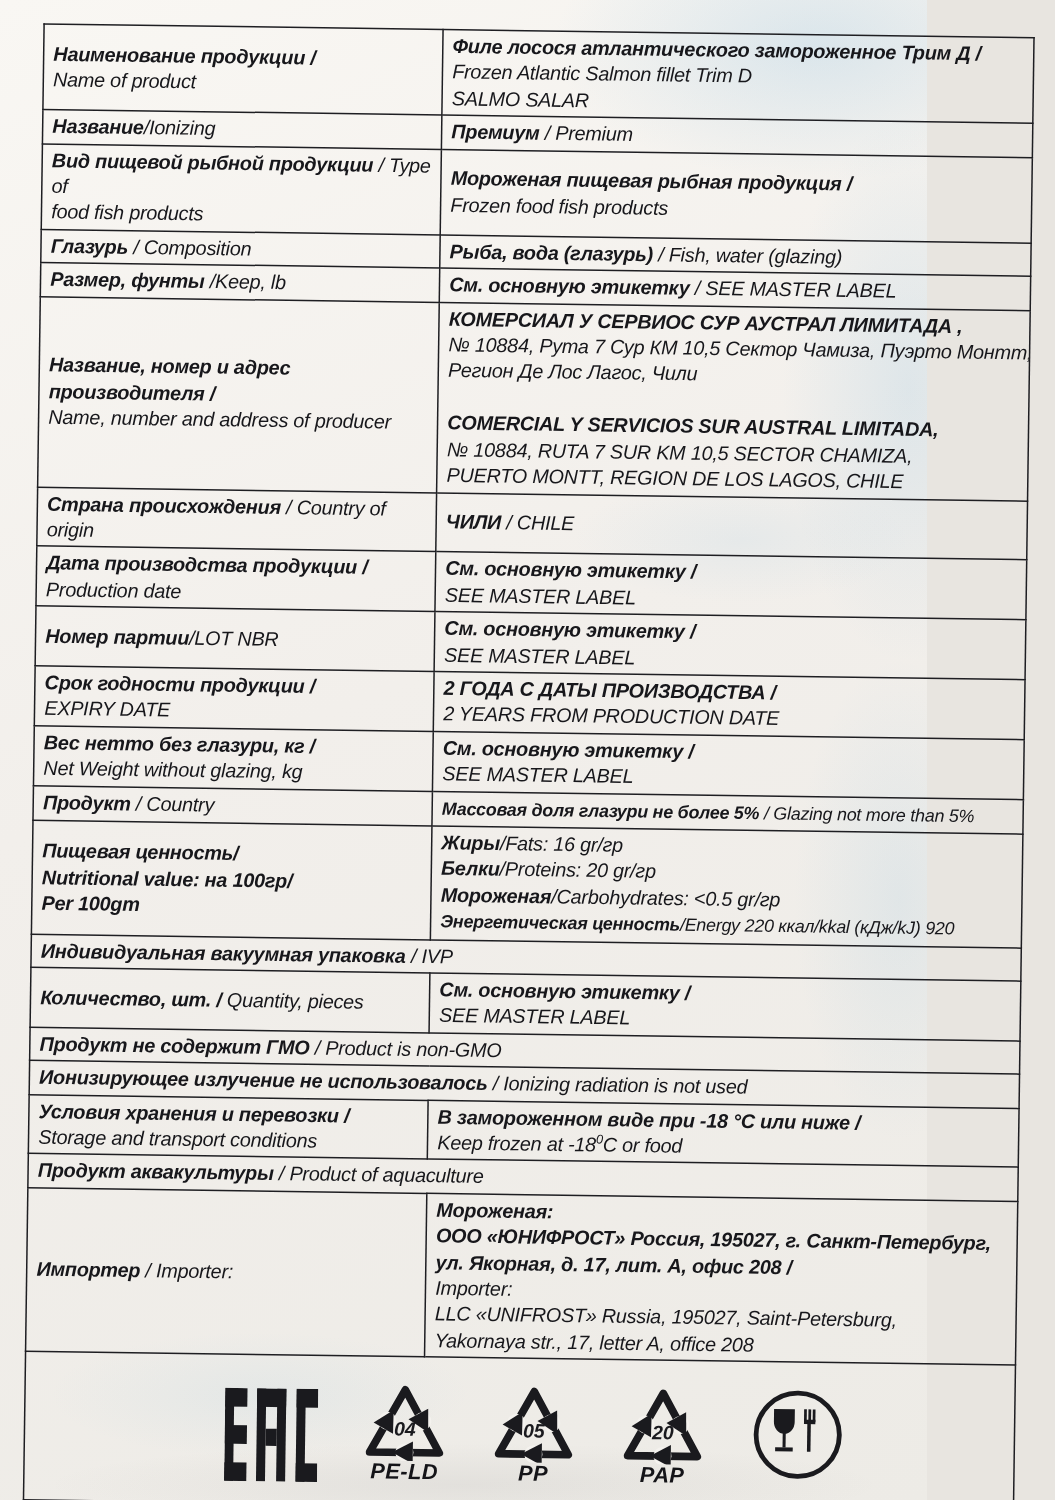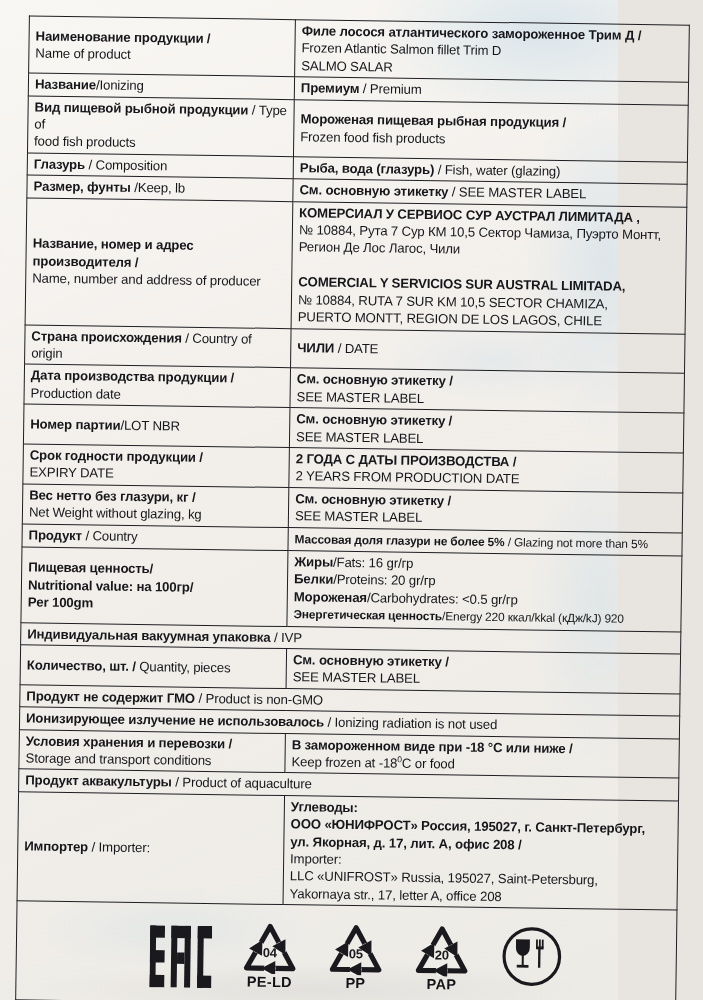--- a/index.html
+++ b/index.html
@@ -12,20 +12,21 @@
   .photo{
     position:relative;width:618px;height:1000px;
     background:
       radial-gradient(ellipse 250px 130px at 88% 3%, rgba(120,180,220,.22), transparent 70%),
       radial-gradient(ellipse 120px 260px at 98% 26%, rgba(120,180,220,.17), transparent 70%),
       radial-gradient(ellipse 100px 230px at 97% 60%, rgba(120,180,220,.13), transparent 70%),
       radial-gradient(ellipse 160px 60px at 80% 36%, rgba(120,180,220,.10), transparent 70%),
       radial-gradient(ellipse 200px 60px at 28% 93%, rgba(130,185,215,.10), transparent 70%),
       radial-gradient(ellipse 400px 40px at 50% 99%, rgba(90,90,95,.08), transparent 70%),
       linear-gradient(158deg,#f9f7f3 0%,#f2efeb 45%,#edebe6 100%);
+    font-style: italic;
   }
   .sheet{position:absolute;left:22px;top:20px;transform:rotate(0.8deg);transform-origin:50% 50%;}
   table.tbl{border-collapse:collapse;width:660px;table-layout:fixed;background:transparent;}
   .tbl td{
     border:1.6px solid #1e1e22;vertical-align:middle;
     padding:2px 6px;font-size:13.2px;line-height:17.4px;letter-spacing:-0.15px;
     overflow:hidden;
   }
   td.cl .ln{white-space:normal;}
   td.cr .ln{white-space:nowrap;}
@@ -114,21 +115,21 @@
               <div class="ln"><span class="bd">COMERCIAL Y SERVICIOS SUR AUSTRAL LIMITADA,</span></div>
               <div class="ln"><span>№ 10884, RUTA 7 SUR KM 10,5 SECTOR CHAMIZA,</span></div>
               <div class="ln"><span>PUERTO MONTT, REGION DE LOS LAGOS, CHILE</span></div>
             </td>
           </tr>
           <tr>
             <td class="cl">
               <div class="ln"><span class="bd">Страна происхождения</span><span> / Country of origin</span></div>
             </td>
             <td class="cr">
-              <div class="ln"><span class="bd">ЧИЛИ</span><span> / DATE</span></div>
+              <div class="ln"><span class="bd">ЧИЛИ</span><span> / CHILE</span></div>
             </td>
           </tr>
           <tr>
             <td class="cl">
               <div class="ln"><span class="bd">Дата производства продукции /</span></div>
               <div class="ln"><span>Production date</span></div>
             </td>
             <td class="cr">
               <div class="ln"><span class="bd">См. основную этикетку /</span></div>
               <div class="ln"><span>SEE MASTER LABEL</span></div>
@@ -221,21 +222,21 @@
           <tr>
             <td class="cf" colspan="2">
               <div class="ln"><span class="bd">Продукт аквакультуры</span><span> / Product of aquaculture</span></div>
             </td>
           </tr>
           <tr>
             <td class="cl">
               <div class="ln"><span class="bd">Импортер</span><span> / Importer:</span></div>
             </td>
             <td class="cr">
-              <div class="ln"><span class="bd">Углеводы:</span></div>
+              <div class="ln"><span class="bd">Мороженая:</span></div>
               <div class="ln"><span class="bd">ООО «ЮНИФРОСТ» Россия, 195027, г. Санкт-Петербург,</span></div>
               <div class="ln"><span class="bd">ул. Якорная, д. 17, лит. А, офис 208 /</span></div>
               <div class="ln"><span>Importer:</span></div>
               <div class="ln"><span>LLC «UNIFROST» Russia, 195027, Saint-Petersburg,</span></div>
               <div class="ln"><span>Yakornaya str., 17, letter A, office 208</span></div>
             </td>
           </tr>
         </tbody>
       <tbody>
         <tr>

